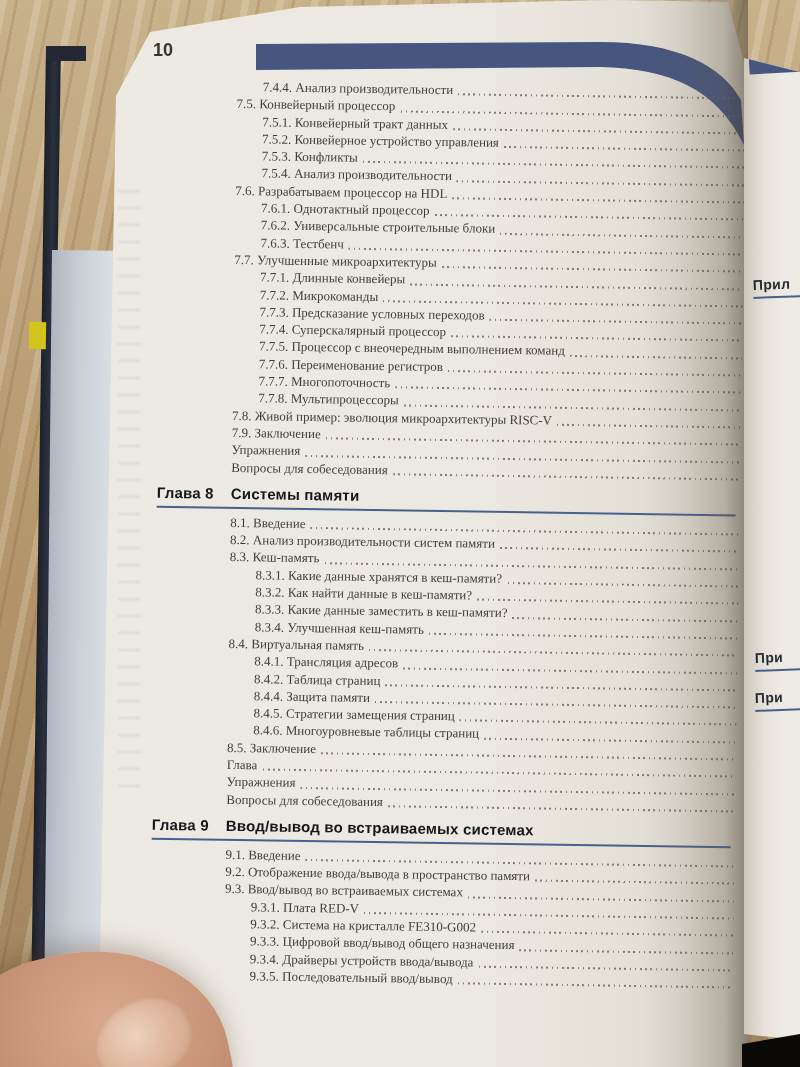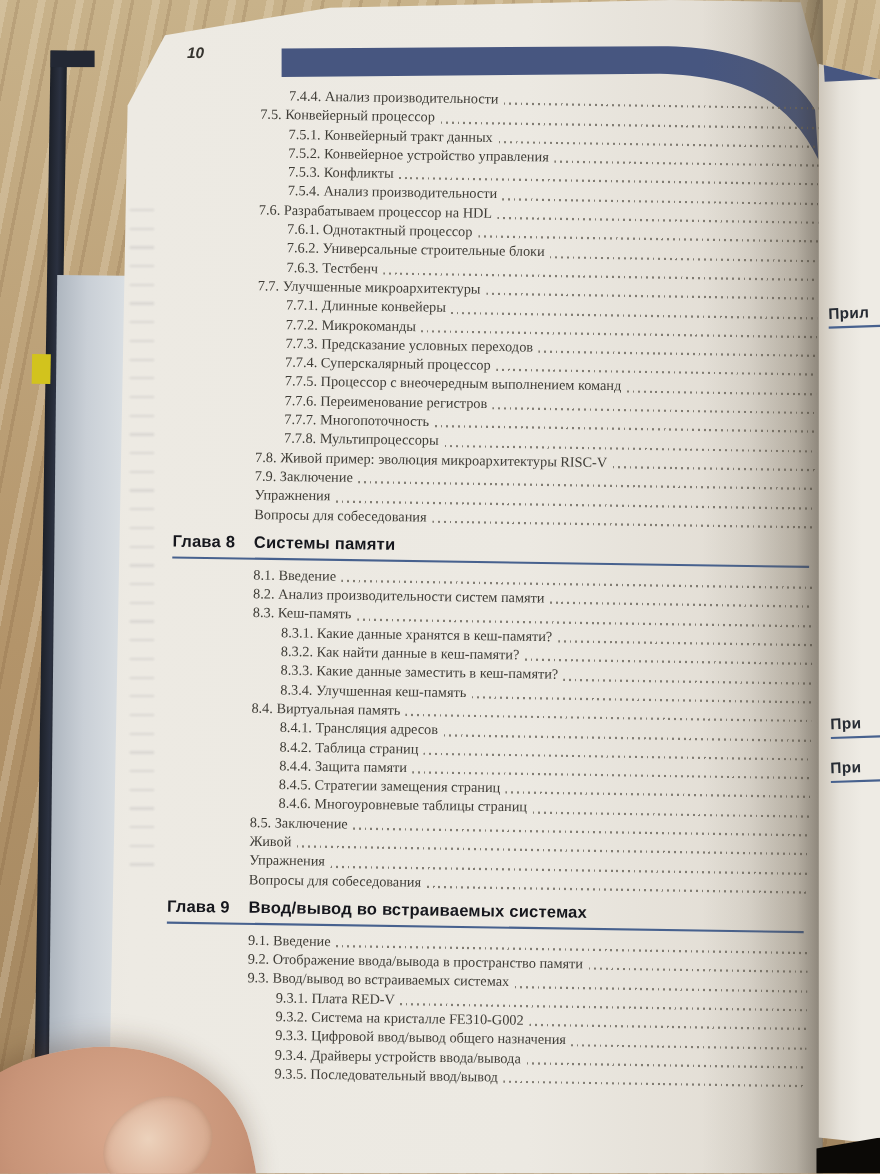--- a/index.html
+++ b/index.html
@@ -20,22 +20,22 @@
   .sticker{position:absolute;left:29px;top:322px;width:17px;height:27px;
     background:var(--sticker-yellow,#d2c31d);transform:rotate(1deg);z-index:3;}
   .edge-stack{position:absolute;left:52px;top:250px;width:62px;height:817px;
     background:linear-gradient(90deg,#aeb6bf 0%,#c9cfd6 45%,#dadfe3 100%);
     transform:rotate(.6deg);transform-origin:top left;z-index:2;}
   
   .left-page{position:absolute;inset:0;z-index:4;
     clip-path:polygon(116px 96px,150px 32px,300px 7px,610px 0px,728px 2px,744px 62px,748px 1067px,98px 1067px);
     background:linear-gradient(90deg,#ddd8cf 0px,#e9e6df 30px,#edeae3 120px,#ecE9e2 60%,#e2ddd4 84%,#cfc8bc 97%);
   }
-  .page-number{position:absolute;left:170px;top:40px;
-    font-family:"Liberation Sans",sans-serif;font-weight:bold;font-size:14px;color:#35332e;font-style:italic;}
+  .page-number{position:absolute;left:153px;top:40px;
+    font-family:"Liberation Sans",sans-serif;font-weight:bold;font-size:18px;color:#35332e;}
   .header-bar-svg{position:absolute;left:0;top:0;pointer-events:none;}
   .bleed{position:absolute;left:118px;top:190px;width:22px;height:600px;opacity:.18;filter:blur(1px);
     background:repeating-linear-gradient(180deg, rgba(70,70,85,.6) 0 2px, transparent 2px 17px);}
   
   .toc{position:absolute;left:105px;top:76px;right:54px;
     transform:rotate(.85deg);transform-origin:0 0;
     color:var(--text-body,#3f3d37);font-size:13px;}
   .row{display:flex;align-items:baseline;line-height:17.3px;height:17.3px;white-space:nowrap;}
   .row .t{flex:0 0 auto;}
   .row .dots{flex:1 1 auto;height:2px;align-self:flex-end;margin:0 0 3px 5px;min-width:8px;
@@ -245,21 +245,21 @@
         </div>
         <div class="row lvl2">
           <span class="t">8.4.6. Многоуровневые таблицы страниц</span>
           <span class="dots"></span>
         </div>
         <div class="row lvl1">
           <span class="t">8.5. Заключение</span>
           <span class="dots"></span>
         </div>
         <div class="row lvl1">
-          <span class="t">Живой</span>
+          <span class="t">Глава</span>
           <span class="dots"></span>
         </div>
         <div class="row lvl1">
           <span class="t">Упражнения</span>
           <span class="dots"></span>
         </div>
         <div class="row lvl1">
           <span class="t">Вопросы для собеседования</span>
           <span class="dots"></span>
         </div>

